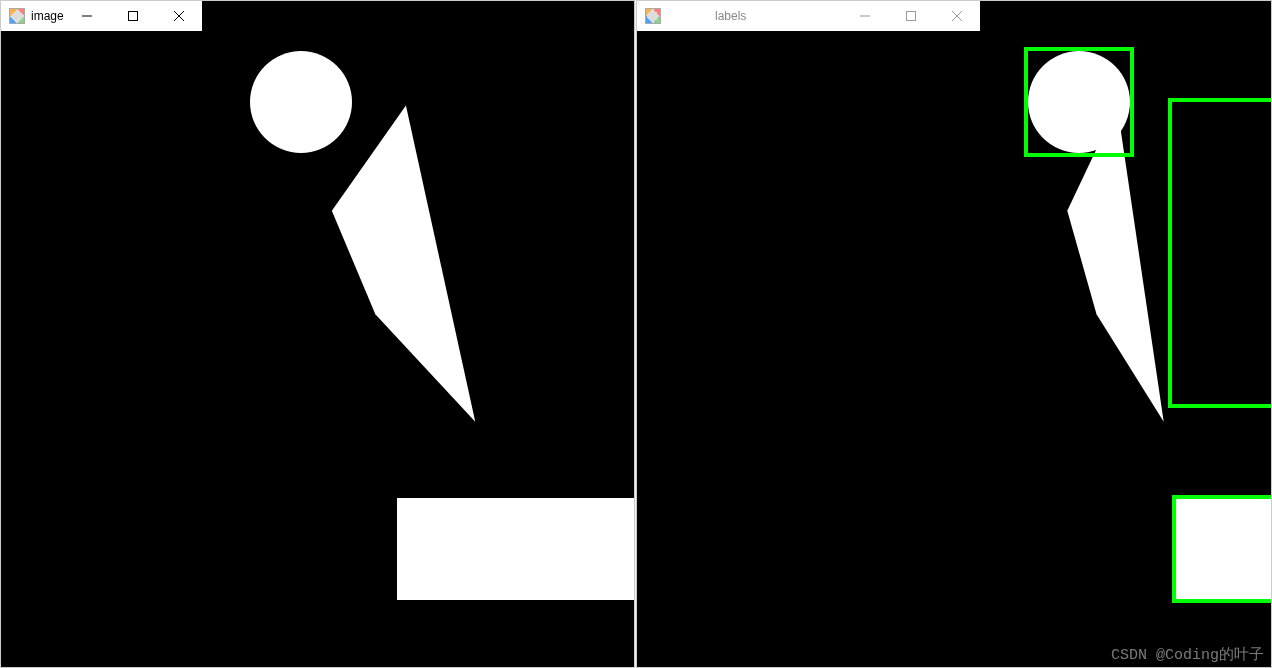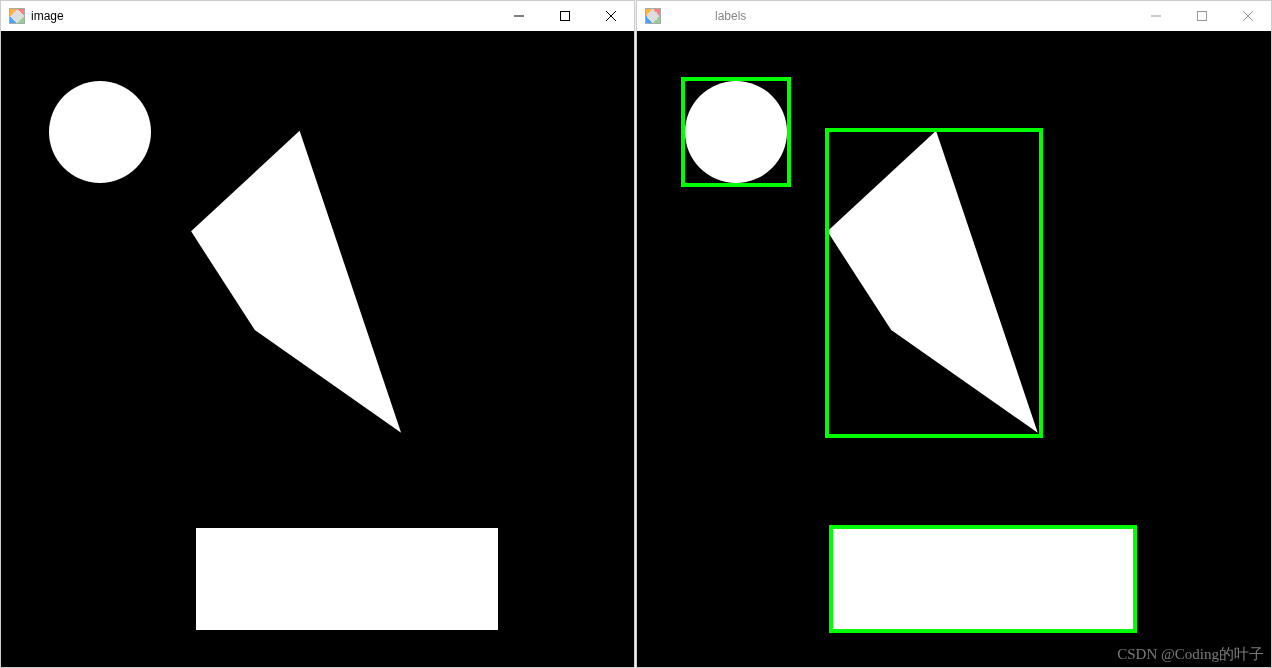--- a/index.html
+++ b/index.html
@@ -14,21 +14,20 @@
     position: relative;
   }
   .window {
     position: absolute;
     top: 0;
     height: 668px;
     background: #000;
     border: 1px solid #ccc;
     box-sizing: border-box;
     display: flex;
-    flex-direction: column;
   }
   .window.left { left: 0; width: 635px; }
   .window.right { left: 636px; width: 636px; }
   .titlebar {
     height: 30px;
     background: #ffffff;
     display: flex;
     align-items: center;
     color: #000;
     user-select: none;
@@ -86,21 +85,21 @@
   .polygon {
     position: absolute;
     fill: #fff;
   }
   .watermark {
     position: absolute;
     right: 8px;
     bottom: 4px;
     color: rgba(220,220,220,0.55);
     font-size: 15px;
-    font-family: Liberation Serif, serif;
+    font-family: Liberation Mono, monospace;
     pointer-events: none;
   }
 </style>
 </head>
 <body>
 
 <div class="window left">
   <div class="titlebar">
     <span class="appicon"></span>
     <span class="title-text">image</span>

